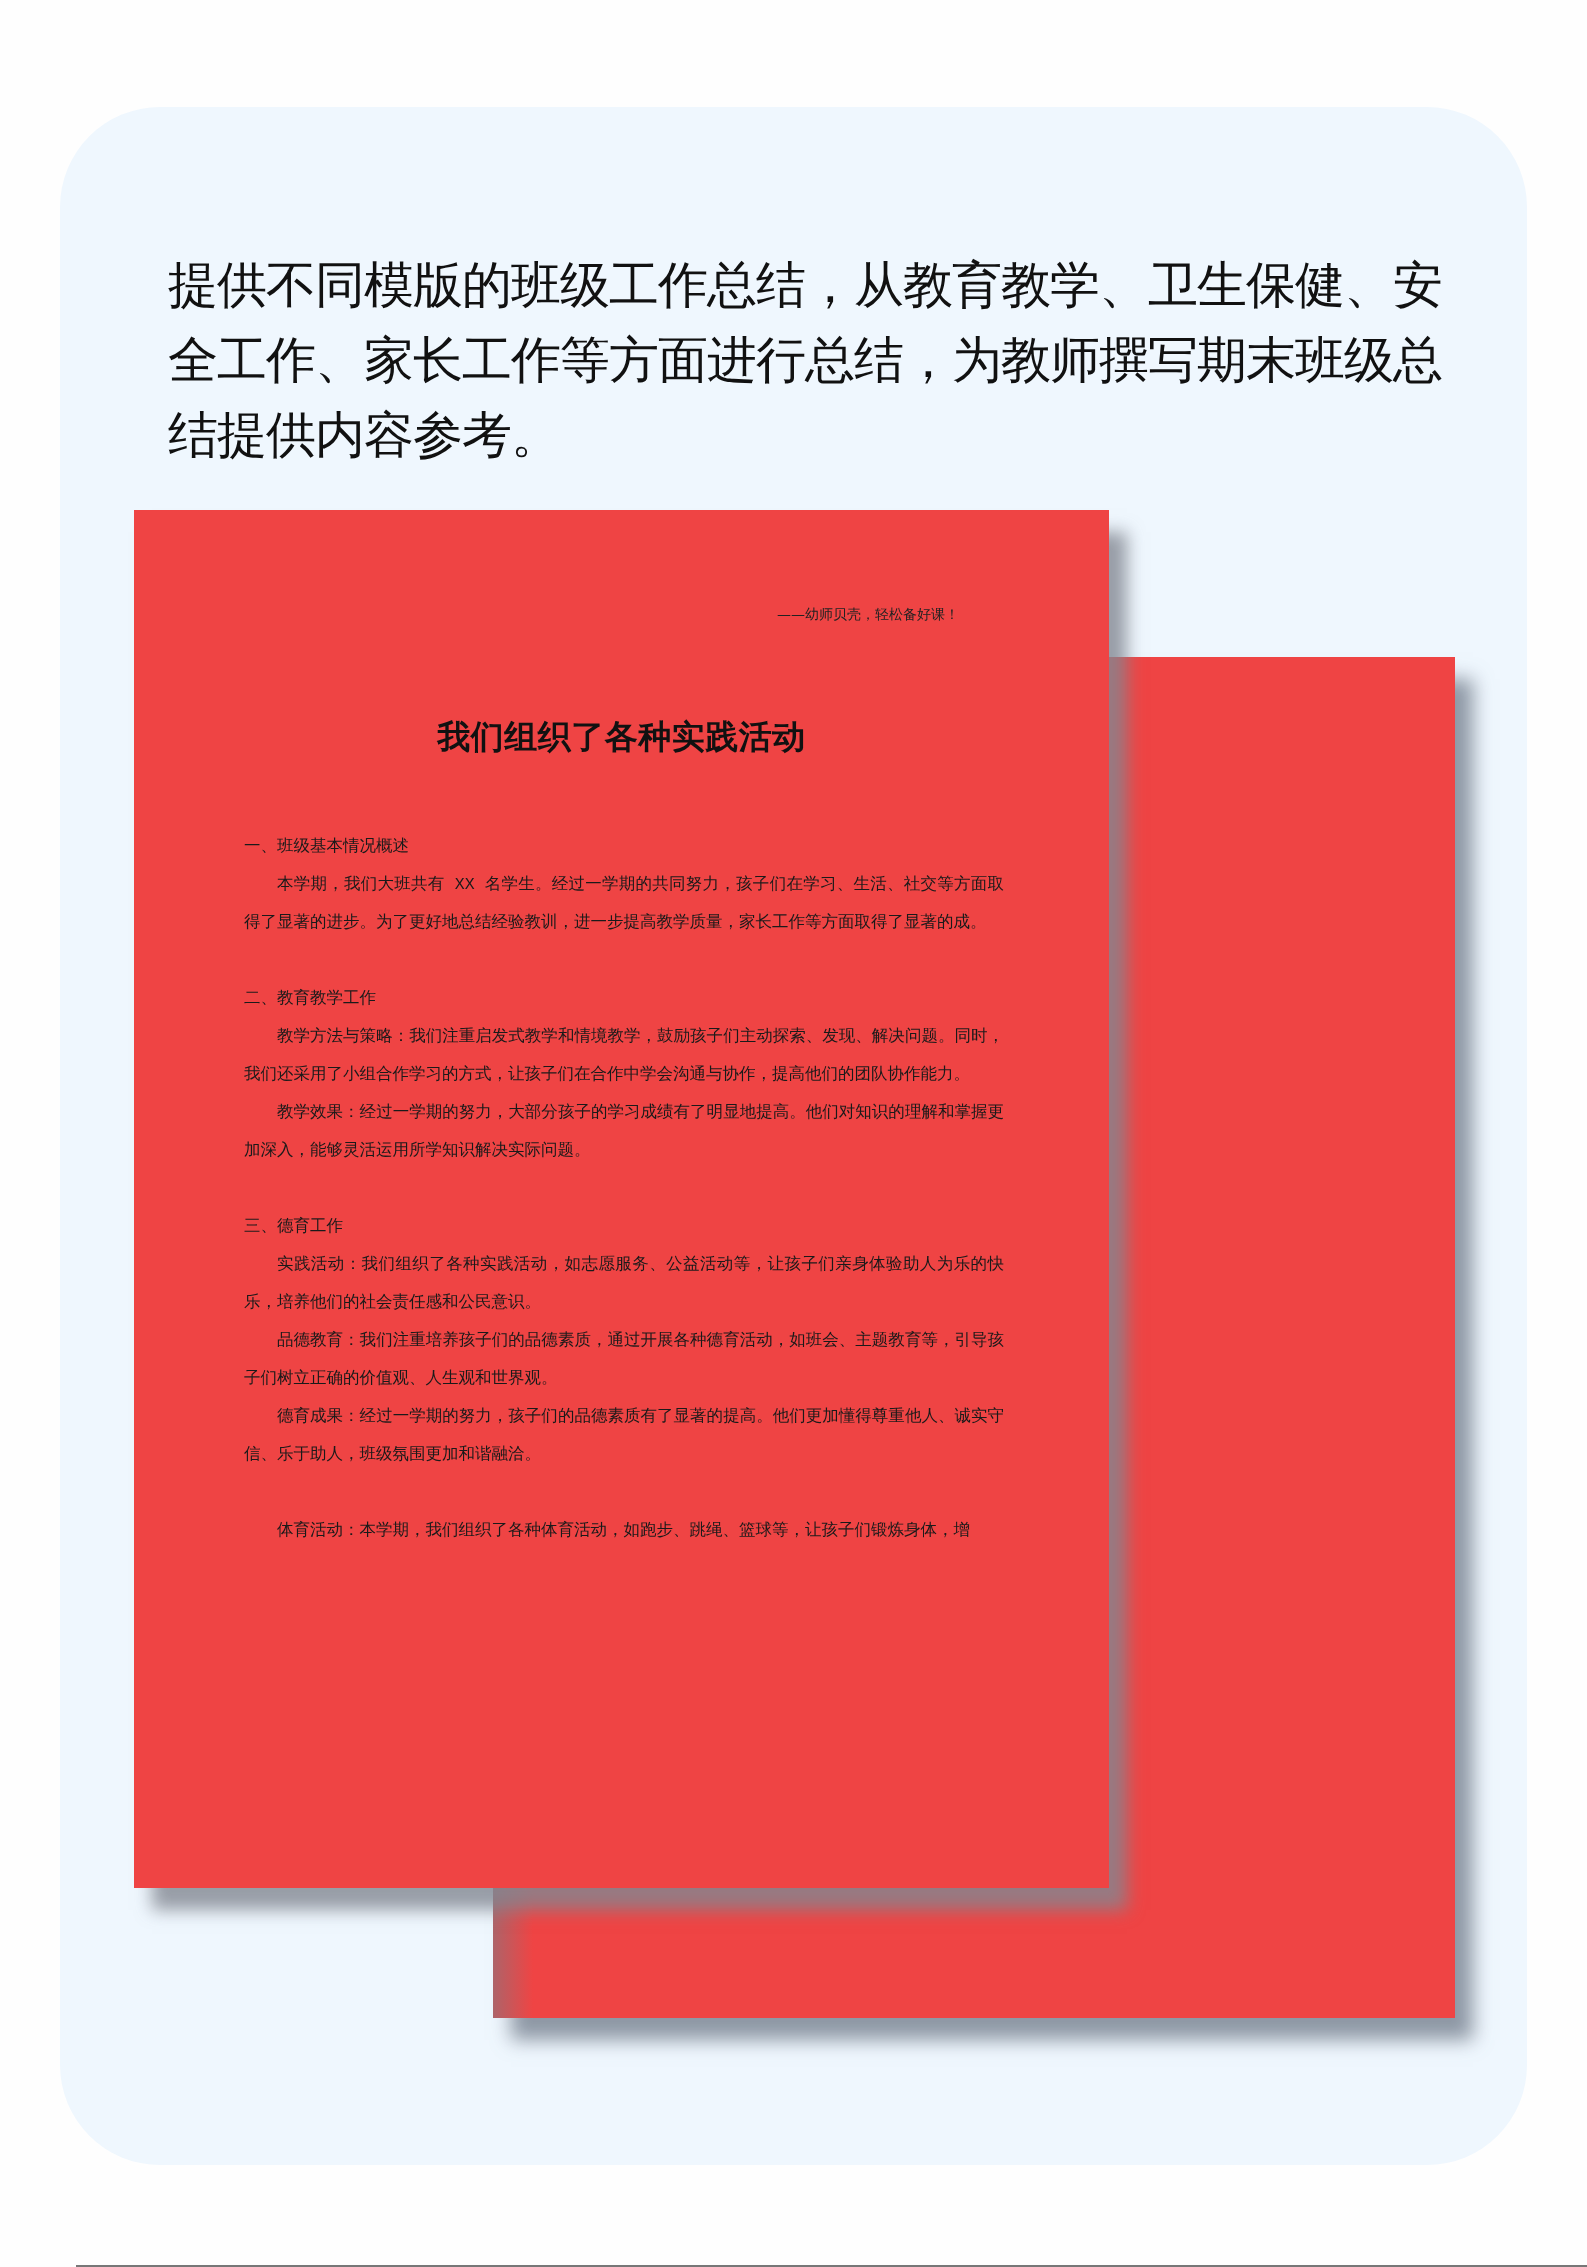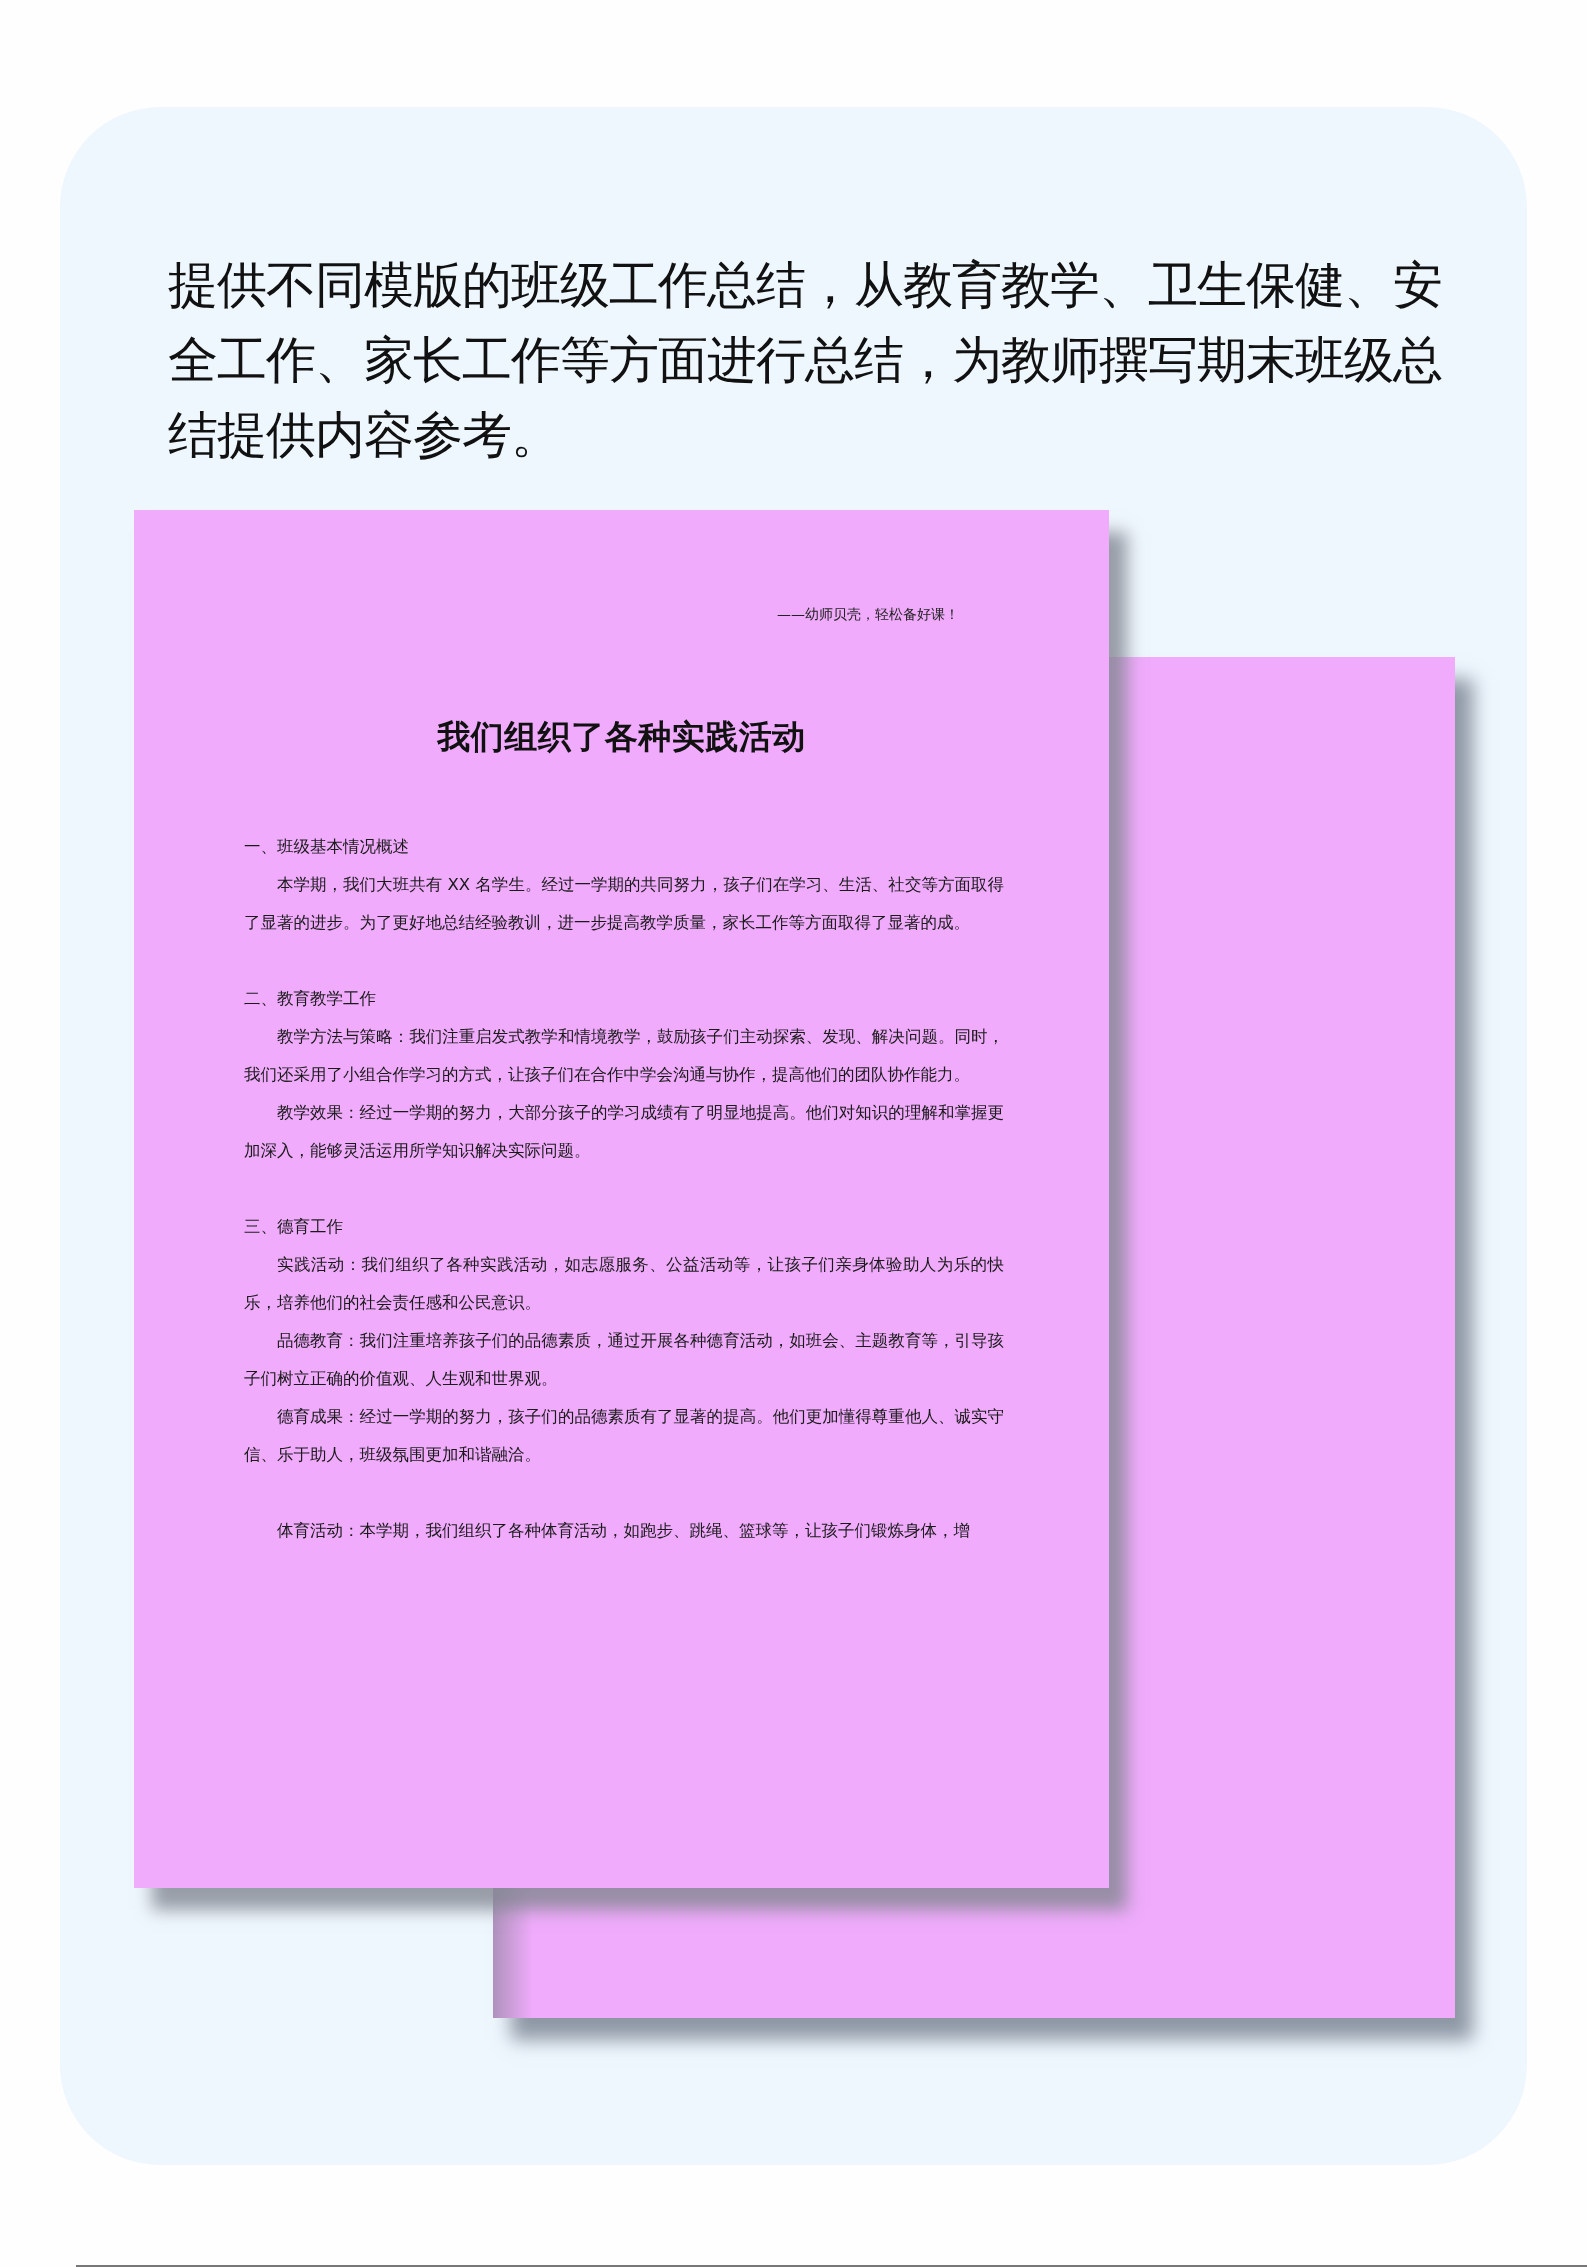--- a/index.html
+++ b/index.html
@@ -31,21 +31,21 @@
       width: 1300px;
       font-size: 50px;
       line-height: 75px;
       color: #111;
       letter-spacing: -1px;
       margin: 16px;
       font-weight: normal;
     }
     .page {
       position: absolute;
-      background: #f0abfc;
+      background: #ef4444;
     }
     .page-back {
       left: 493px;
       top: 657px;
       width: 962px;
       height: 1361px;
       box-shadow: 18px 22px 18px rgba(110,120,135,0.75);
     }
     .page-back-inner-shade {
       position: absolute;
@@ -81,20 +81,21 @@
       letter-spacing: 0.5px;
     }
     .doc-body {
       position: absolute;
       left: 110px;
       top: 318px;
       width: 760px;
       font-size: 16.5px;
       line-height: 38px;
       color: #1a1a1a;
+      font-family: Liberation Mono, monospace;
     }
     .section-heading {
       margin: 0;
       font-size: 16.5px;
       line-height: 38px;
       font-weight: normal;
     }
     .section-gap {
       height: 38px;
     }

